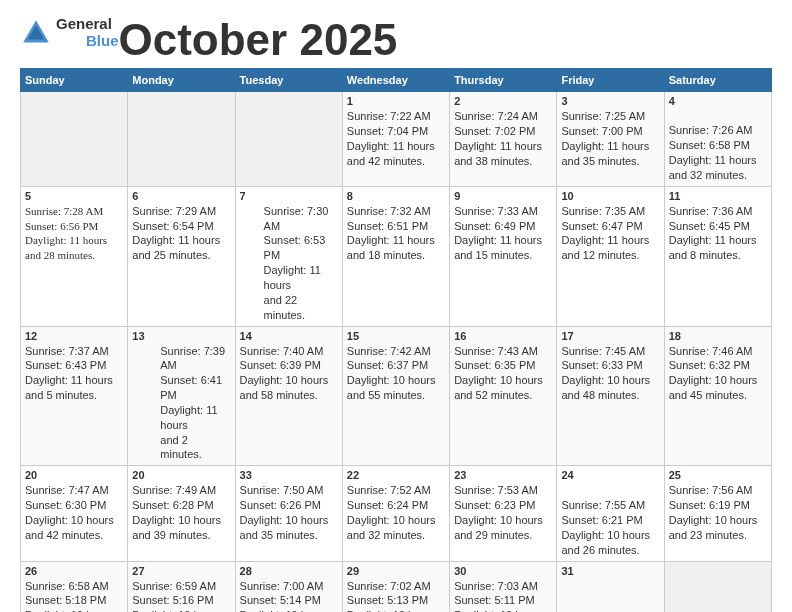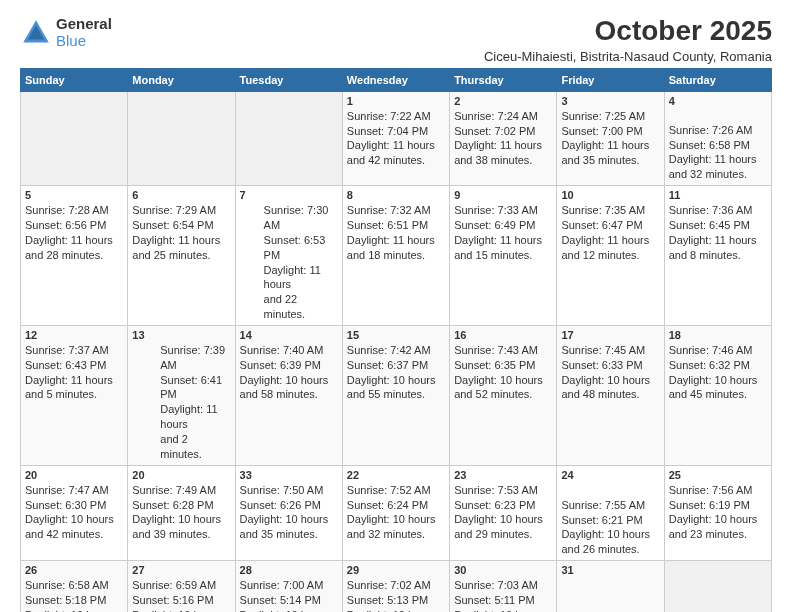--- a/index.html
+++ b/index.html
@@ -13,52 +13,53 @@
     .page {
       width: 792px;
       height: 612px;
       padding: 16px 20px 12px 20px;
       display: flex;
       flex-direction: column;
     }
     .header {
       display: flex;
       align-items: flex-start;
-      justify-content: space-between;
+      justify-content: flex-start;
       margin-bottom: 4px;
     }
     .logo {
       display: flex;
       align-items: center;
       gap: 4px;
     }
     .logo-text {
       display: flex;
       flex-direction: column;
       line-height: 1.1;
     }
     .logo-general {
       font-size: 15px;
       font-weight: bold;
       color: #333;
     }
     .logo-blue {
       font-size: 15px;
-      font-weight: normal;
+      font-weight: bold;
       color: #4a90d9;
+      margin-left: 30px;
     }
     .logo-icon {
       width: 32px;
       height: 32px;
     }
     .title-block {
       text-align: right;
     }
     .main-title {
-      font-size: 28px;
+      font-size: 44px;
       font-weight: bold;
       color: #333;
       line-height: 1.1;
     }
     .subtitle {
       font-size: 13px;
       color: #333;
       margin-top: 2px;
     }
     .calendar {
@@ -117,21 +118,20 @@
         <polygon points="20,4 36,32 4,32" fill="#4a90d9"></polygon>
         <polygon points="20,10 30,28 10,28" fill="#2e6da4"></polygon>
       </svg>
       <div class="logo-text">
         <span class="logo-general">General</span>
         <span class="logo-blue">Blue</span>
       </div>
     </div>
     <div class="title-block">
       <div class="main-title">October 2025</div>
-      <div class="subtitle">Ciceu-Mihaiesti, Bistrita-Nasaud County, Romania</div>
     </div>
   </div>
 
   <table class="calendar">
     <thead>
       <tr>
 
       <th>Sunday</th>
           <th>Monday</th>
           <th>Tuesday</th>
@@ -172,21 +172,21 @@
             <span class="day-number">4</span>
             <div class="day-info" style="white-space: pre-line; margin-top: 16px;">Sunrise: 7:26 AM
 Sunset: 6:58 PM
 Daylight: 11 hours
 and 32 minutes.</div>
           </td>
         </tr>
         <tr>
           <td>
             <span class="day-number">5</span>
-            <div class="day-info" style="white-space: pre-line;">Sunrise: 7:28 AM
+            <div class="day-info" style="white-space: pre-line; font-family: Liberation Serif, serif;">Sunrise: 7:28 AM
 Sunset: 6:56 PM
 Daylight: 11 hours
 and 28 minutes.</div>
           </td>
           <td>
             <span class="day-number">6</span>
             <div class="day-info" style="white-space: pre-line;">Sunrise: 7:29 AM
 Sunset: 6:54 PM
 Daylight: 11 hours
 and 25 minutes.</div>

